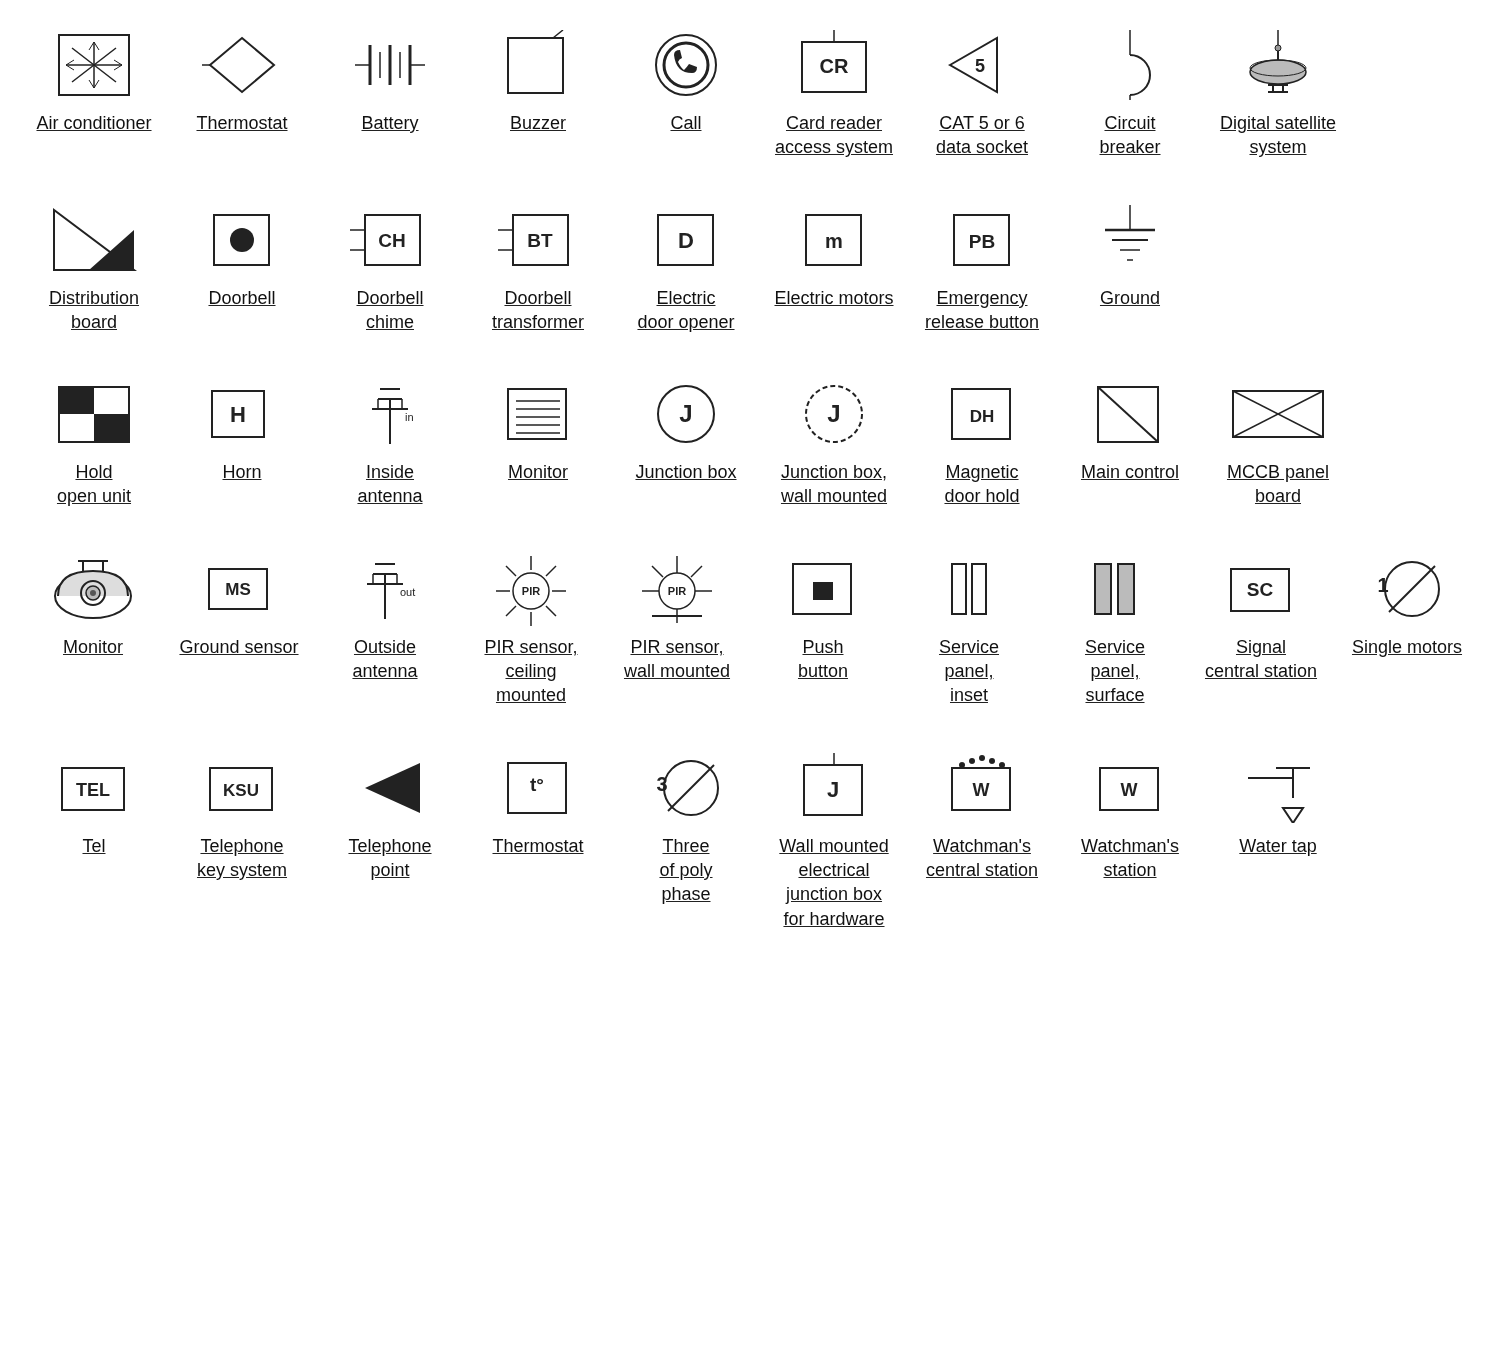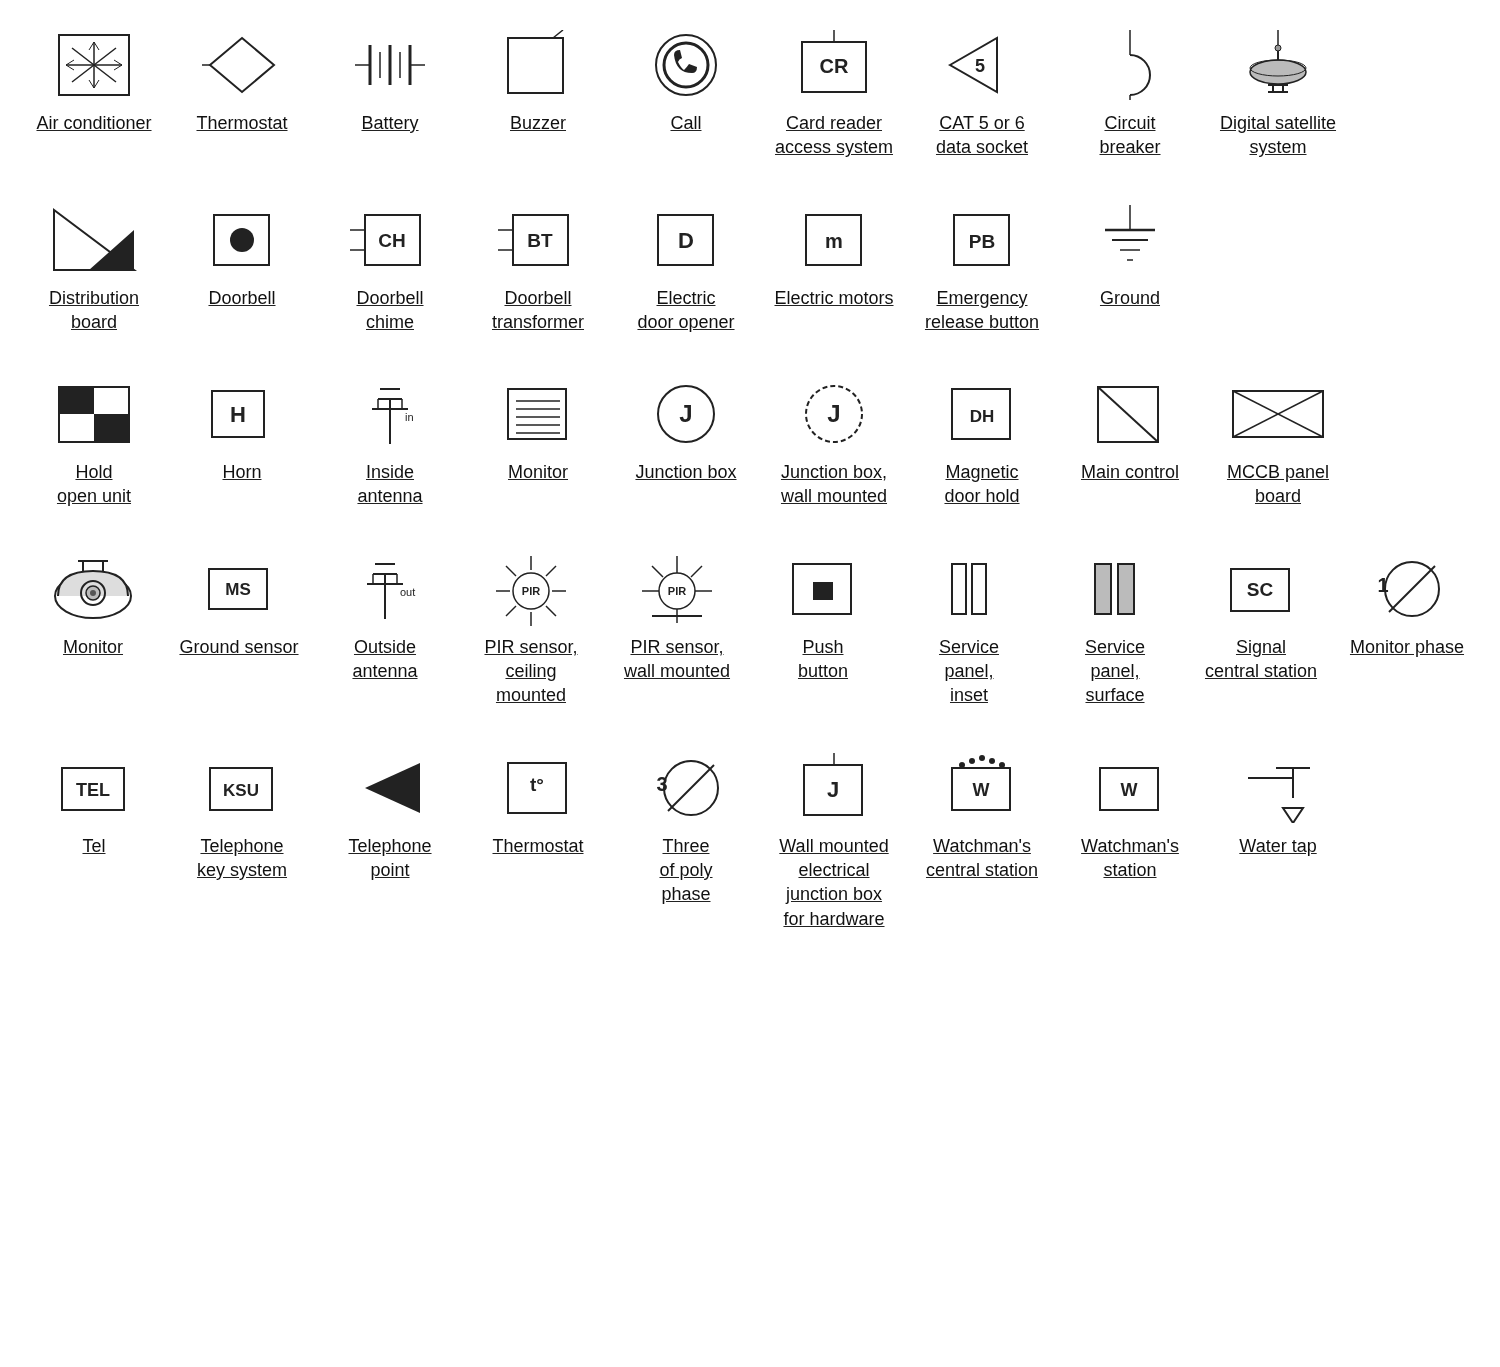--- a/index.html
+++ b/index.html
@@ -533,21 +533,21 @@
     <div class="symbol-item">
       <div class="symbol-icon">
         <svg width="80" height="70" viewBox="0 0 80 70">
 
           <circle cx="45" cy="35" r="27" fill="none" stroke="#222" stroke-width="2"></circle>
           <line x1="22" y1="58" x2="68" y2="12" stroke="#222" stroke-width="2"></line>
 
           <text x="16" y="38" text-anchor="middle" font-size="20" font-weight="bold" fill="#222">1</text>
         </svg>
       </div>
-      <div class="symbol-label">Monitor phase</div>
+      <div class="symbol-label">Single motors</div>
     </div>
   </div>
 
   <div class="row">
 
     <div class="symbol-item">
       <div class="symbol-icon">
         <svg width="80" height="70" viewBox="0 0 80 70">
           <rect x="8" y="15" width="62" height="42" fill="none" stroke="#222" stroke-width="2"></rect>
           <text x="39" y="43" text-anchor="middle" font-size="18" font-weight="bold" fill="#222">TEL</text>

